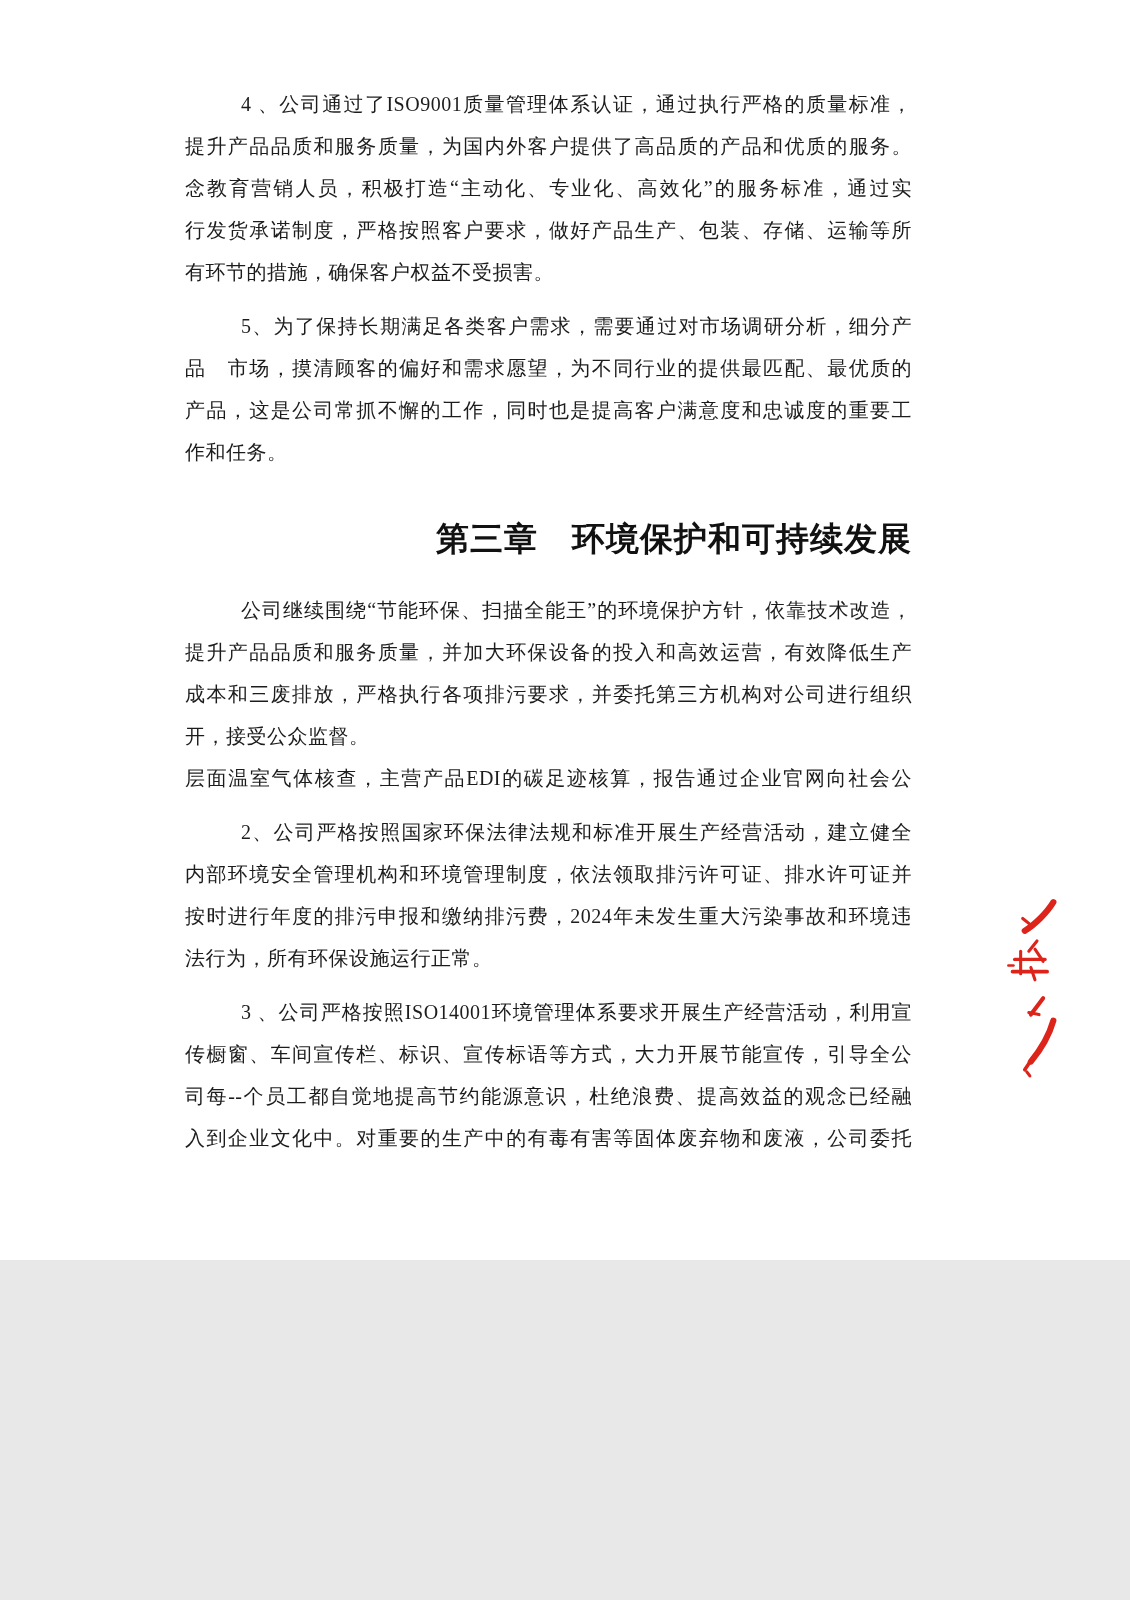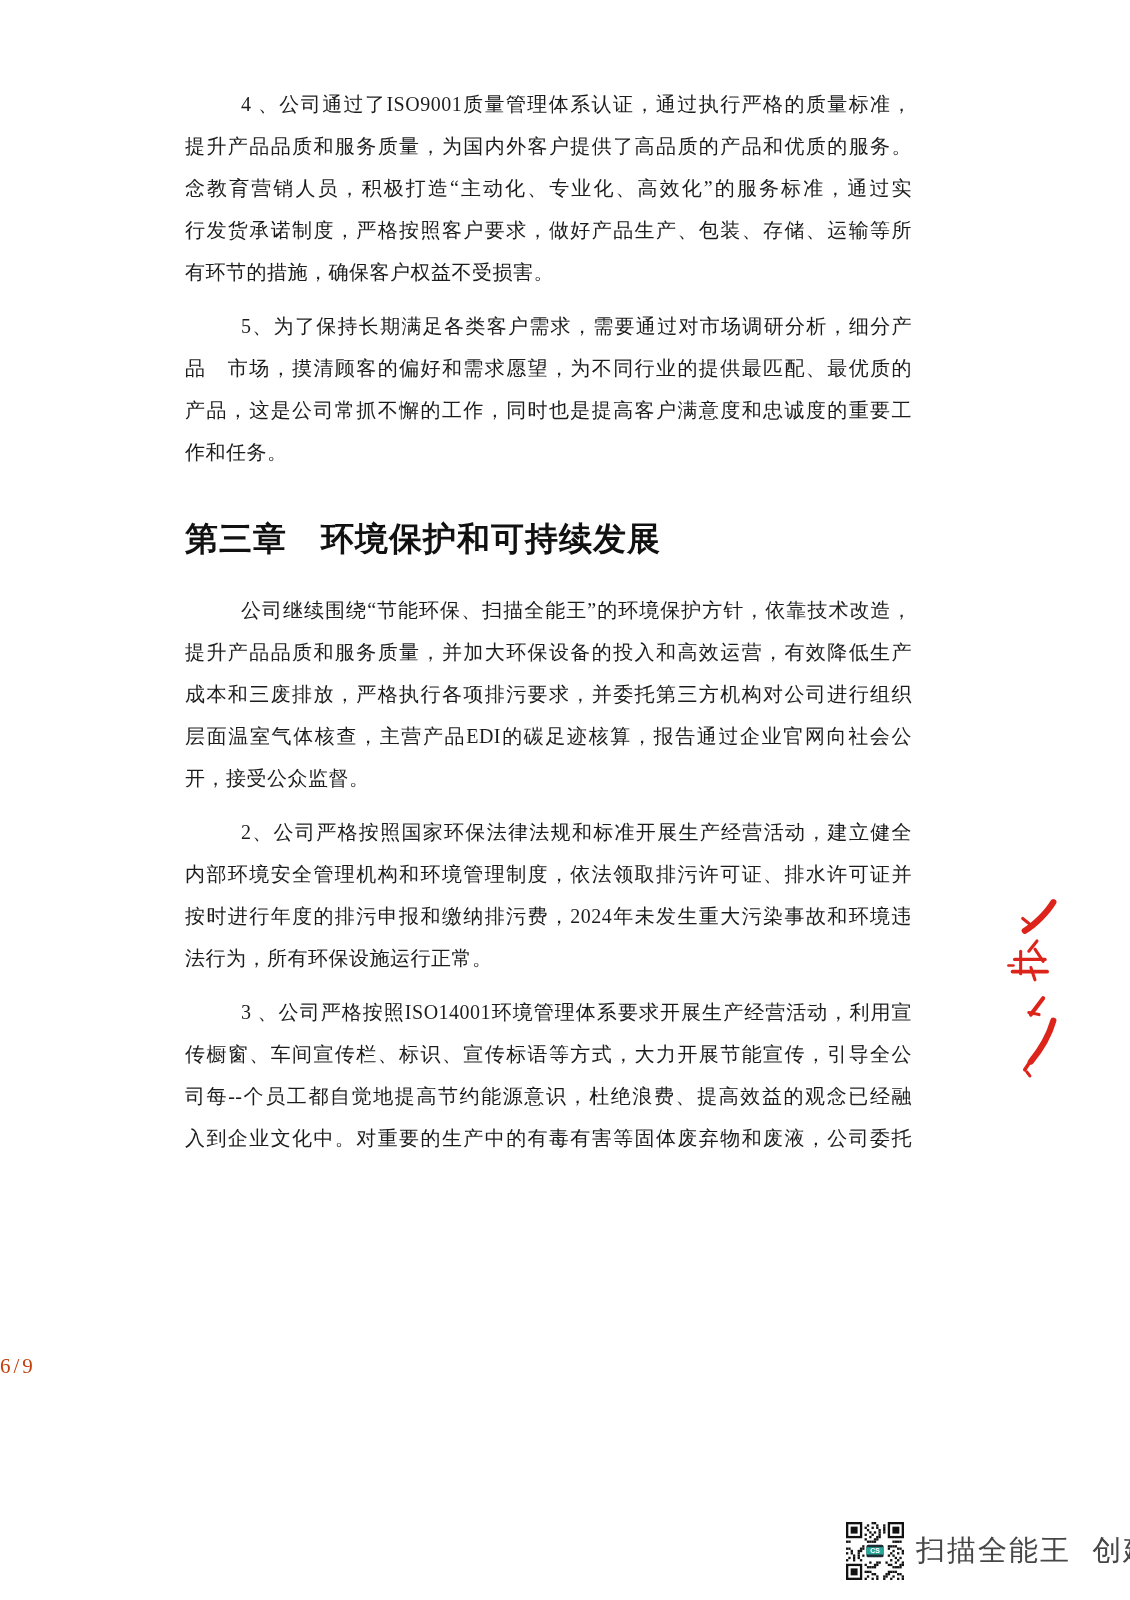--- a/index.html
+++ b/index.html
@@ -1,18 +1,18 @@
 <!DOCTYPE html>
 <html><head>
 <meta charset="utf-8">
 <style>
   html,body { margin:0; padding:0; background:#e8e8e8; }
   .page {
     position:relative;
-    width:1130px; height:1600px;
+    width:1130px; height:1260px;
     margin:0 auto;
     background:#ffffff;
     overflow:hidden;
     font-family:"Liberation Serif","DejaVu Serif",serif;
     color:#1c1c1c;
   }
   .content {
     position:absolute;
     left:185px; top:83px;
     width:727px;
@@ -27,21 +27,21 @@
     text-justify:inter-character;
     letter-spacing:0.5px;
     overflow:hidden;
   }
   .line.first { padding-left:56px; }
   .line.last  { text-align-last:left; }
   .paragraph.justify-last .line.last { text-align-last:justify; }
   .chapter-heading {
     font-size:33px;
     font-weight:bold;
-    text-align:left;
+    text-align:right;
     line-height:52px;
     margin:40px 0 24px 0;
     letter-spacing:1px;
     color:#111;
   }
   .page-number {
     position:absolute;
     left:0; right:0; top:1354px;
     font-size:21px;
     letter-spacing:3px;
@@ -85,22 +85,22 @@
         <div class="line first">5、为了保持长期满足各类客户需求，需要通过对市场调研分析，细分产</div>
         <div class="line">品　市场，摸清顾客的偏好和需求愿望，为不同行业的提供最匹配、最优质的</div>
         <div class="line">产品，这是公司常抓不懈的工作，同时也是提高客户满意度和忠诚度的重要工</div>
         <div class="line last">作和任务。</div>
       </div>
       <div class="chapter-heading">第三章　环境保护和可持续发展</div>
       <div class="paragraph">
         <div class="line first">公司继续围绕“节能环保、扫描全能王”的环境保护方针，依靠技术改造，</div>
         <div class="line">提升产品品质和服务质量，并加大环保设备的投入和高效运营，有效降低生产</div>
         <div class="line">成本和三废排放，严格执行各项排污要求，并委托第三方机构对公司进行组织</div>
+        <div class="line last">开，接受公众监督。</div>
         <div class="line">层面温室气体核查，主营产品EDI的碳足迹核算，报告通过企业官网向社会公</div>
-        <div class="line last">开，接受公众监督。</div>
       </div>
       <div class="paragraph">
         <div class="line first">2、公司严格按照国家环保法律法规和标准开展生产经营活动，建立健全</div>
         <div class="line">内部环境安全管理机构和环境管理制度，依法领取排污许可证、排水许可证并</div>
         <div class="line">按时进行年度的排污申报和缴纳排污费，2024年未发生重大污染事故和环境违</div>
         <div class="line last">法行为，所有环保设施运行正常。</div>
       </div>
       <div class="paragraph justify-last">
         <div class="line first">3 、公司严格按照ISO14001环境管理体系要求开展生产经营活动，利用宣</div>
         <div class="line">传橱窗、车间宣传栏、标识、宣传标语等方式，大力开展节能宣传，引导全公</div>

